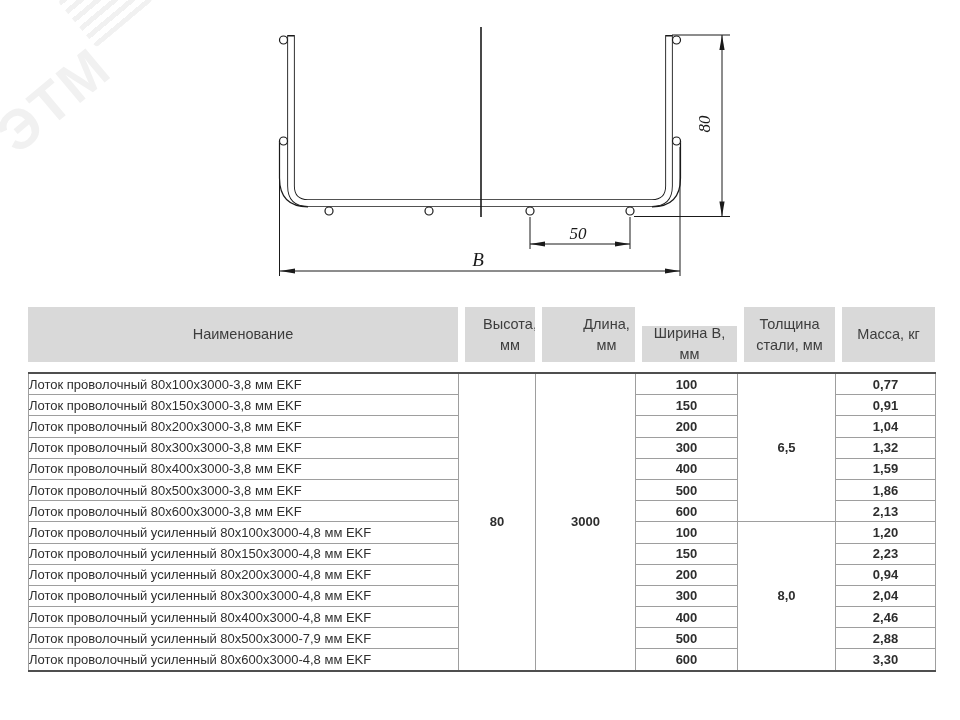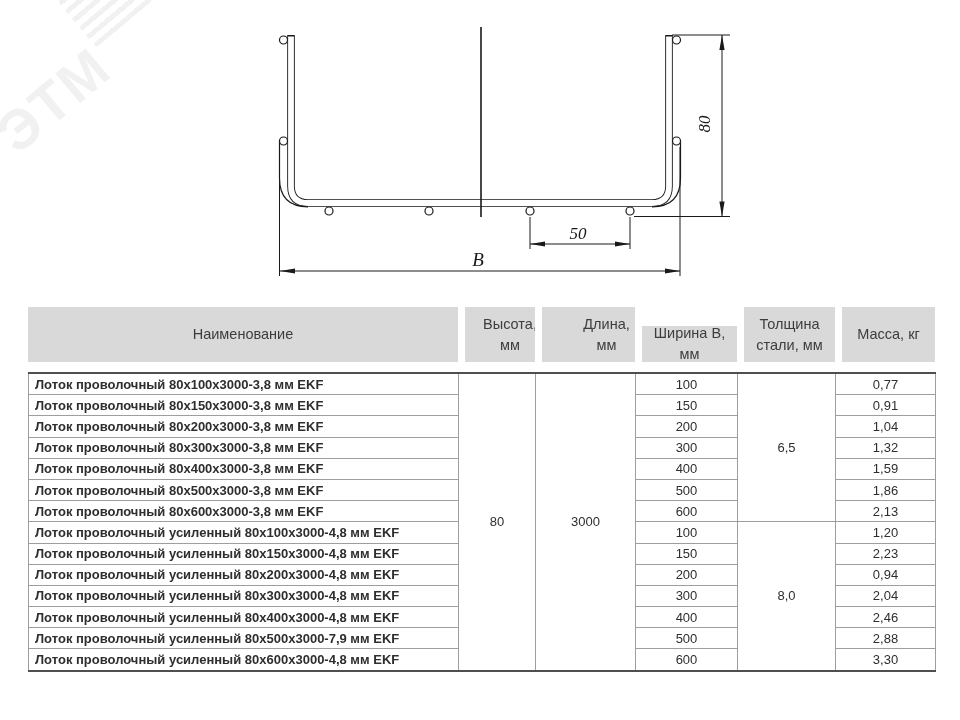--- a/index.html
+++ b/index.html
@@ -42,22 +42,22 @@
   
   .spec-table{
     position:absolute;left:28px;top:372px;width:907px;
     border-collapse:collapse;table-layout:fixed;
     border:2px solid #4f4f4f;border-left-width:1px;border-right-width:1px;
   }
   .spec-table td{
     border:1px solid #9e9e9e;height:20.2px;padding:0;
     font-size:13px;color:#2e2e2e;overflow:hidden;white-space:nowrap;
   }
-  .spec-table td.c-name{text-align:left;padding-left:6px;font-weight:bold;}
-  .spec-table td.c-num{text-align:center;}
+  .spec-table td.c-name{text-align:left;padding-left:0;}
+  .spec-table td.c-num{text-align:center;font-weight:bold;}
 </style>
 </head>
 <body>
 
 <div class="watermark">
   <div class="wm-logo"></div>
   <div class="wm-text">ЭТМ</div>
 </div>
 
 <svg class="drawing" width="960" height="300" viewBox="0 0 960 300">

